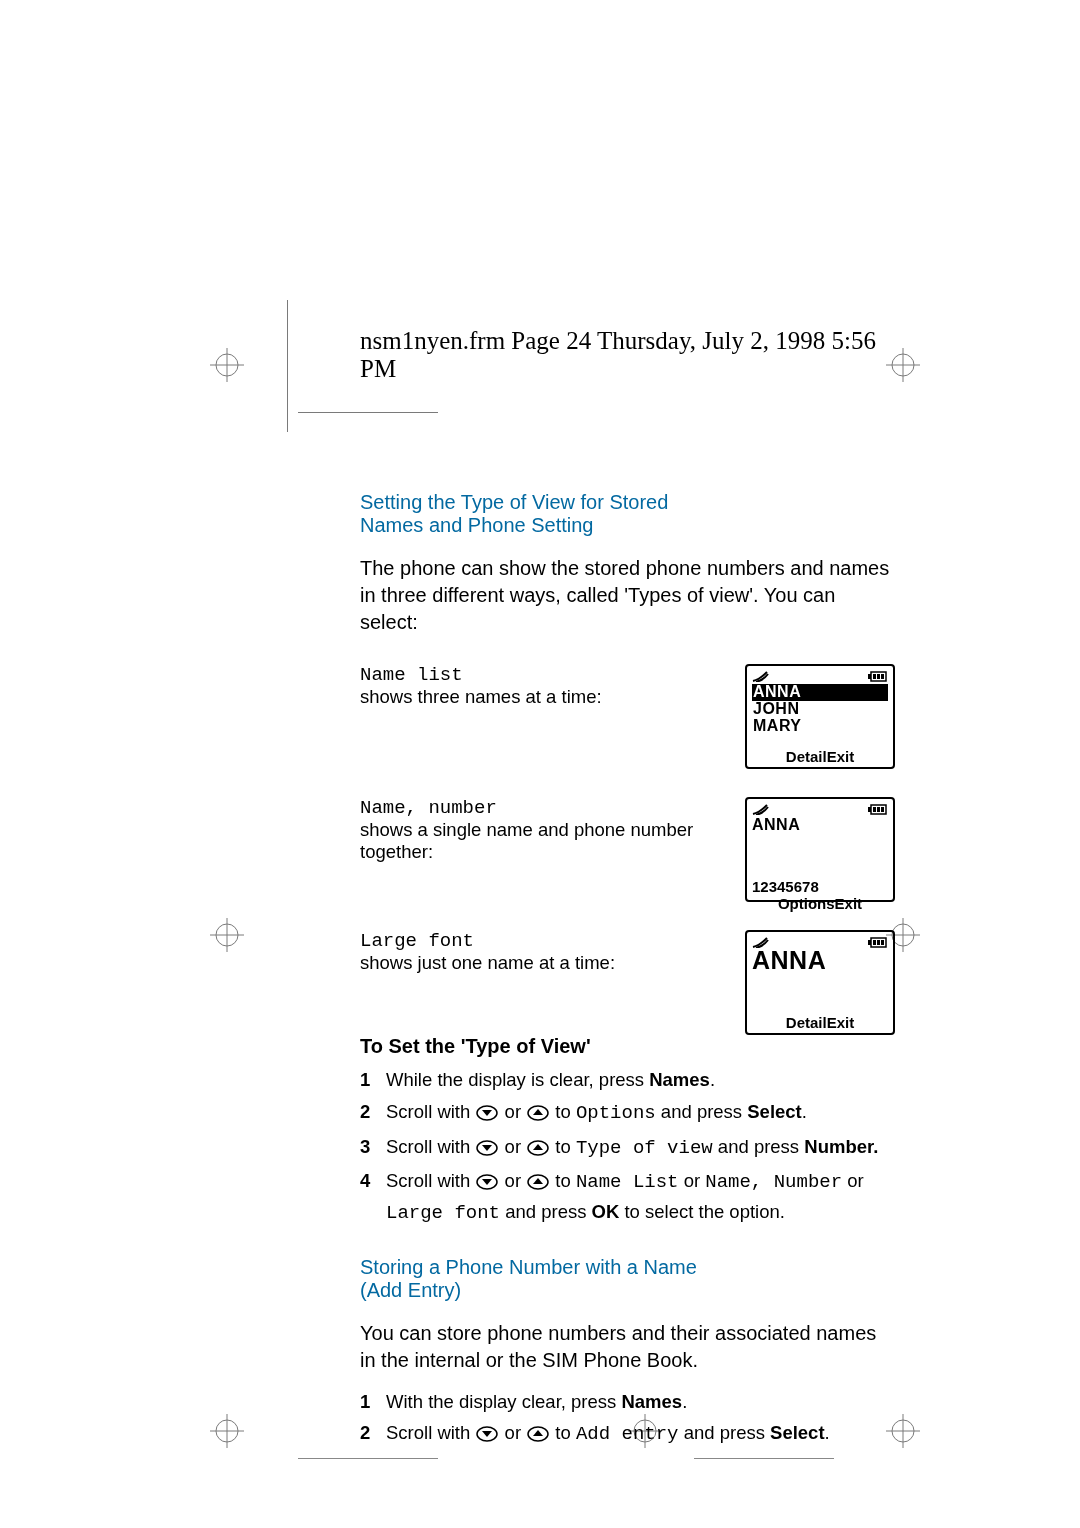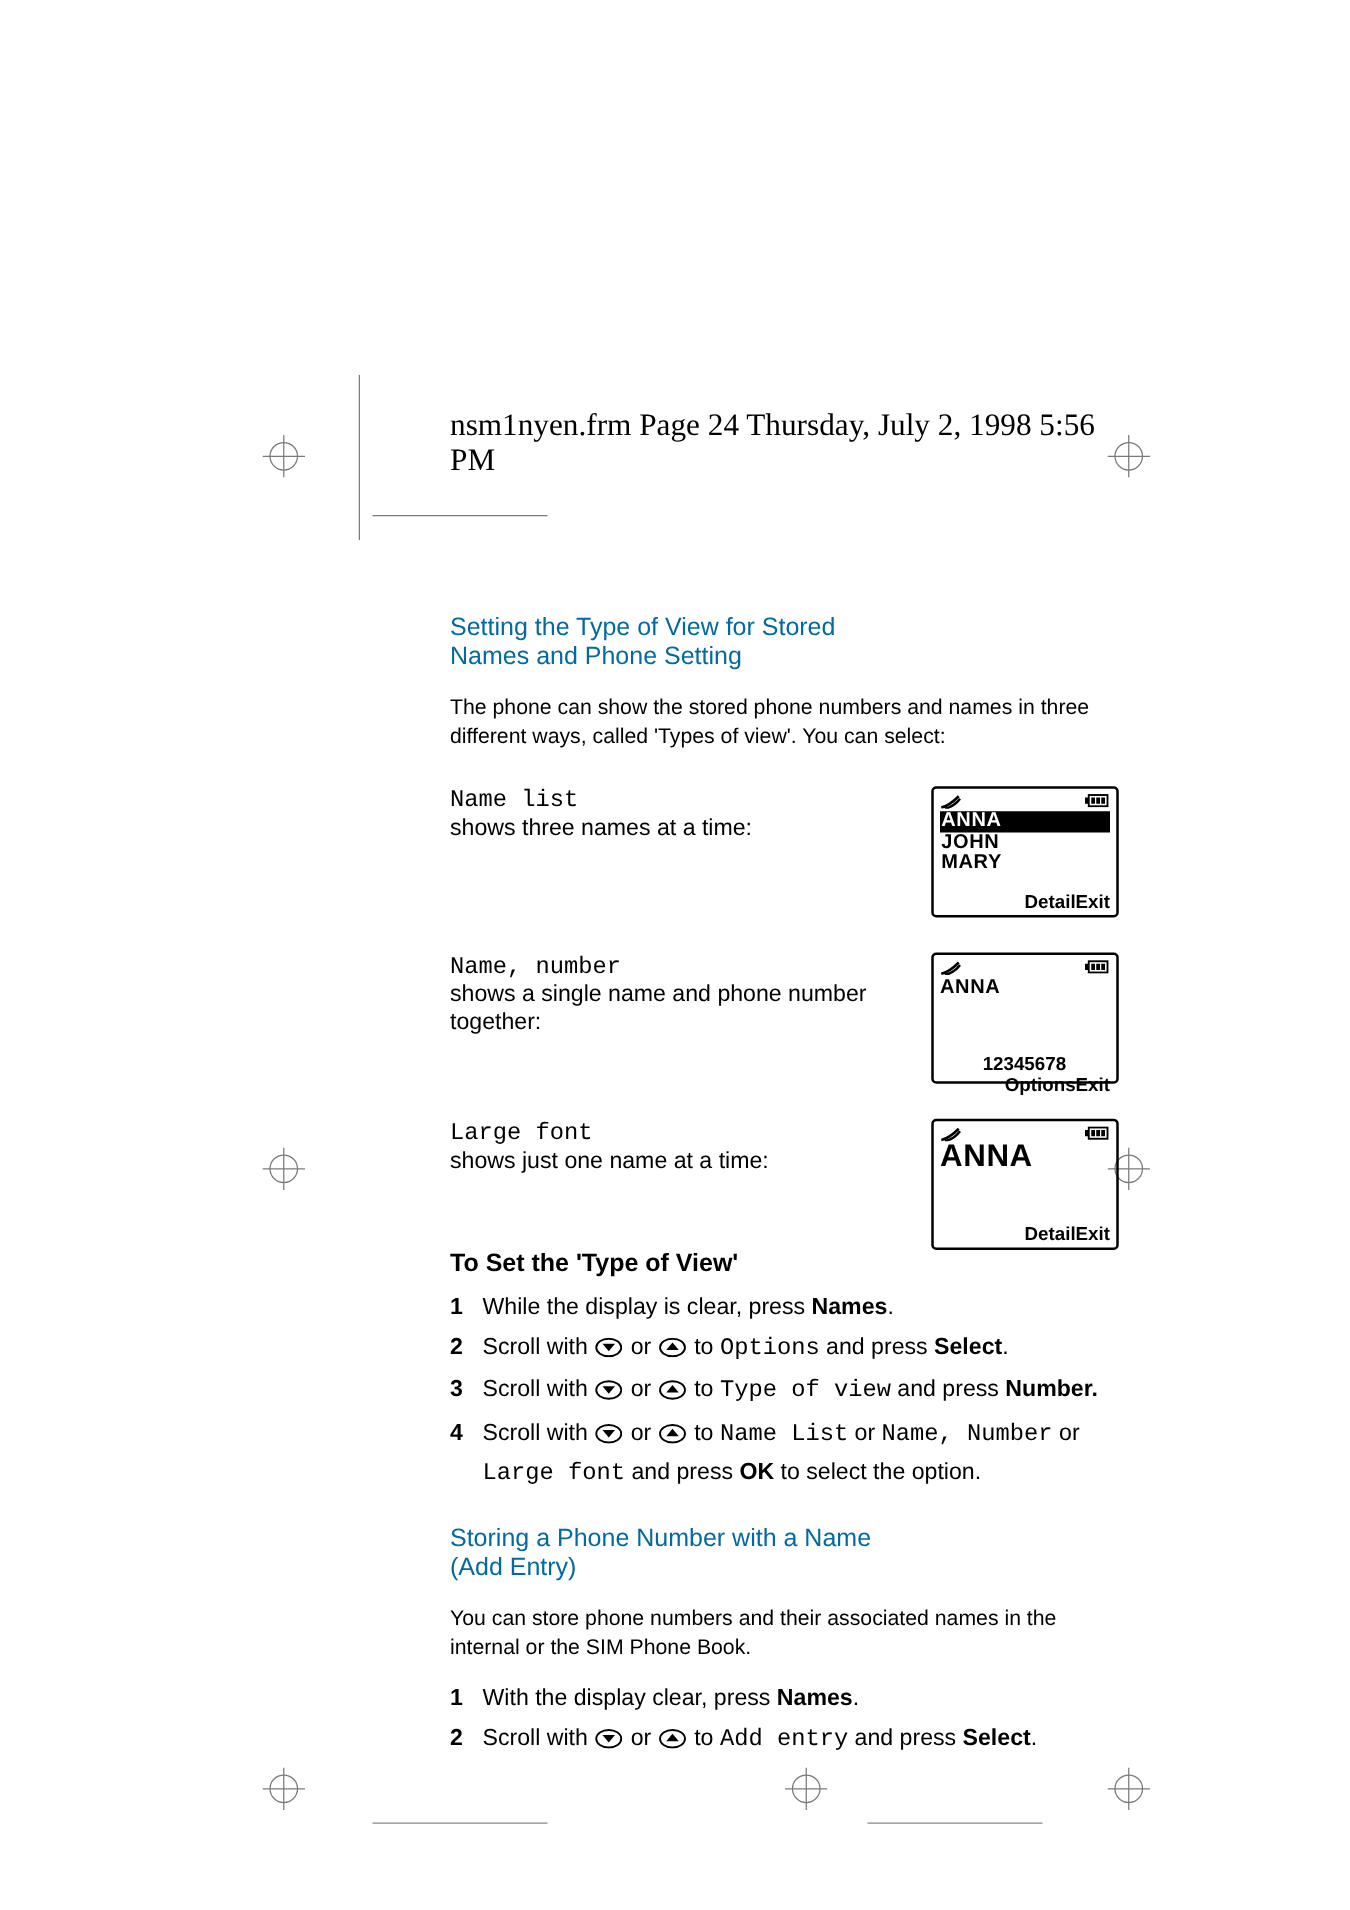--- a/index.html
+++ b/index.html
@@ -47,21 +47,21 @@
     letter-spacing: 0px;
   }
   .h1 {
     color: #0369a1;
     font-weight: normal;
     font-size: 20px;
     line-height: 1.15;
     margin-top: 108px;
   }
   .bodytext {
-    font-size: 17px;
+    font-size: 20px;
     line-height: 1.35;
     margin-top: 18px;
   }
   .viewrow {
     display: flex;
     justify-content: space-between;
     margin-top: 28px;
   }
   .viewtext { flex: 1 1 auto; padding-right: 12px; }
   .mono { font-family: "Courier New", Courier, monospace; font-size: 19px; }
@@ -99,34 +99,34 @@
     letter-spacing: 0.5px;
     line-height: 1.05;
     padding: 0 1px;
   }
   .lcd .names .selected {
     background: #000;
     color: #fff;
   }
   .lcd .softkeys {
     display: flex;
-    justify-content: flex-end;
+    justify-content: center;
     font-weight: 900;
     font-size: 15px;
   }
   .lcd .single-name {
     font-weight: 900;
     font-size: 16px;
     letter-spacing: 0.5px;
     padding-top: 1px;
   }
   .lcd .number {
     font-weight: 900;
     font-size: 15px;
-    text-align: center;
+    text-align: left;
     padding-right: 1px;
     margin-top: 44px;
   }
   .lcd .big-name {
     font-weight: 900;
     font-size: 25px;
     letter-spacing: 0.5px;
     line-height: 1.0;
     padding-top: 0px;
   }

